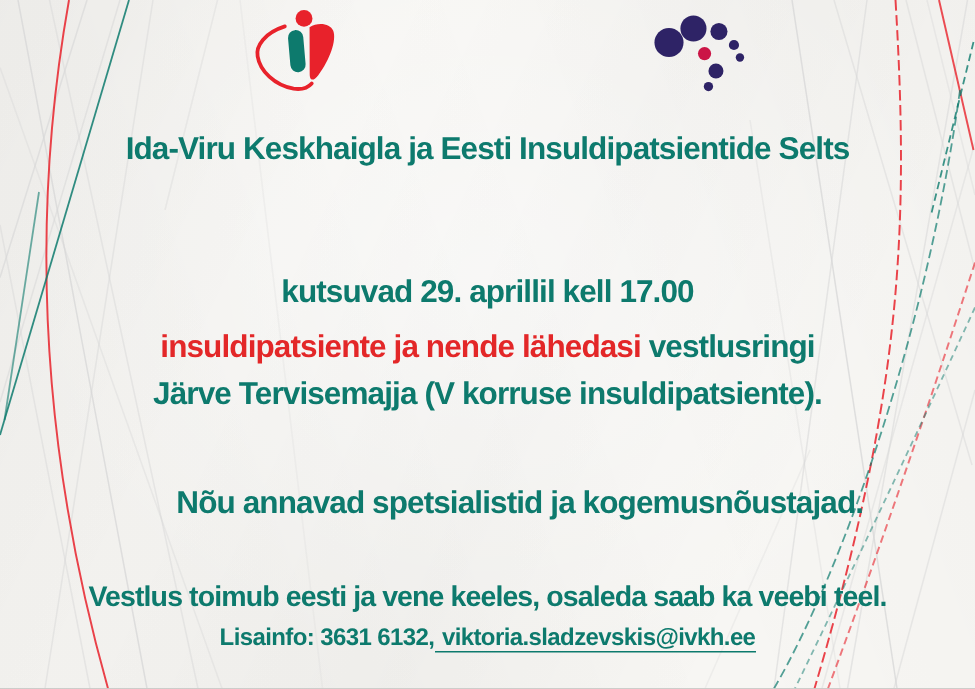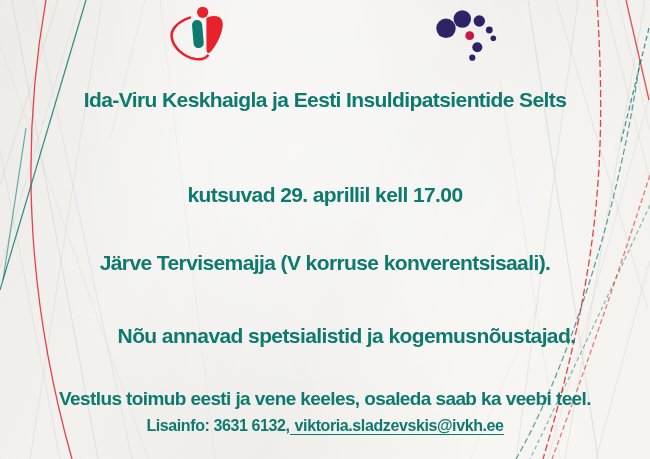--- a/index.html
+++ b/index.html
@@ -121,22 +121,23 @@
     <circle cx="59.3" cy="26" r="3.4" fill="var(--purple)"></circle>
     <circle cx="47.3" cy="43.3" r="5" fill="var(--purple)"></circle>
     <circle cx="63.3" cy="34.3" r="2.8" fill="var(--purple)"></circle>
     <circle cx="42.3" cy="53.7" r="3.1" fill="var(--purple)"></circle>
   </svg>
 
   <div class="line fs-main l-organizers">Ida-Viru Keskhaigla ja Eesti Insuldipatsientide Selts</div>
 
   <div class="line fs-main l-invitation">kutsuvad 29. aprillil kell 17.00</div>
 
+  <div class="line fs-main l-audience"><span class="red-text">insuldipatsiente ja nende lähedasi</span><span> vestlusringi</span></div>
 
-  <div class="line fs-main l-location">Järve Tervisemajja (V korruse konverentsisaali).</div>
+  <div class="line fs-main l-location">Järve Tervisemajja (V korruse insuldipatsiente).</div>
 
   <div class="line fs-main l-advisors">Nõu annavad spetsialistid ja kogemusnõustajad.</div>
 
   <div class="line fs-mid l-language">Vestlus toimub eesti ja vene keeles, osaleda saab ka veebi teel.</div>
 
   <div class="line fs-small l-contact"><span>Lisainfo: 3631 6132,</span><a class="email-link">viktoria.sladzevskis@ivkh.ee</a></div>
 
 </div>
 
 </body></html>

